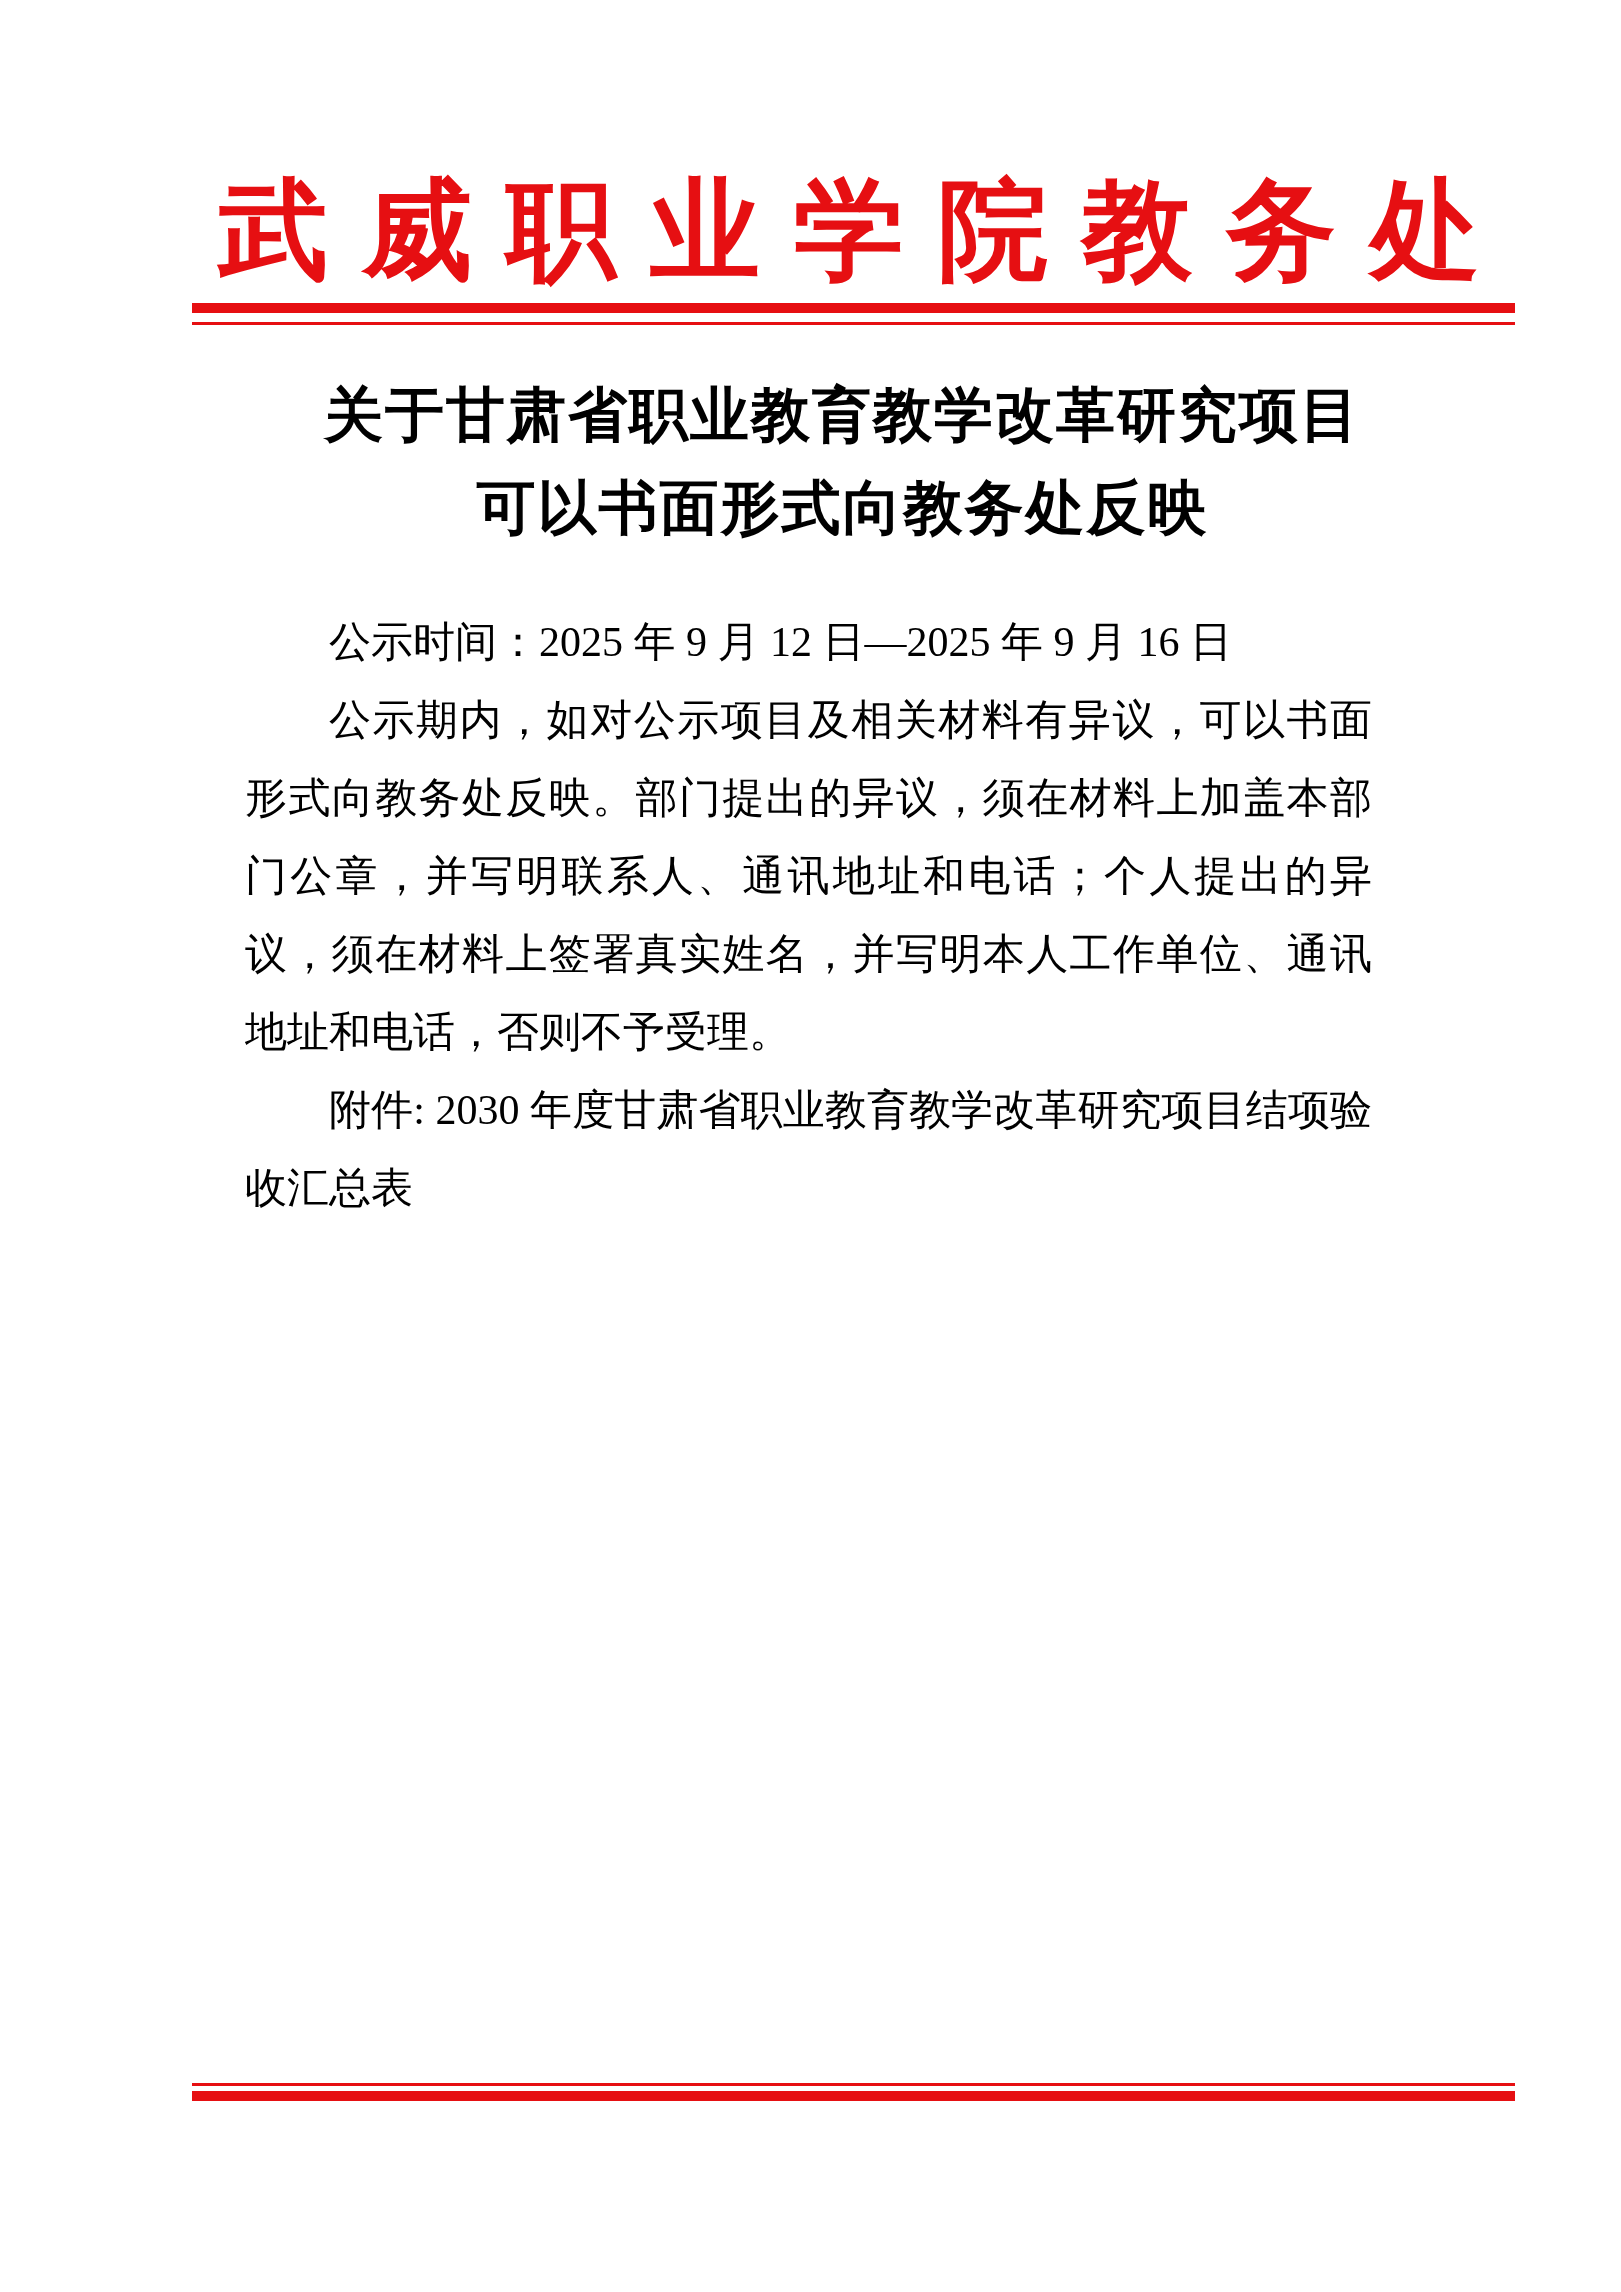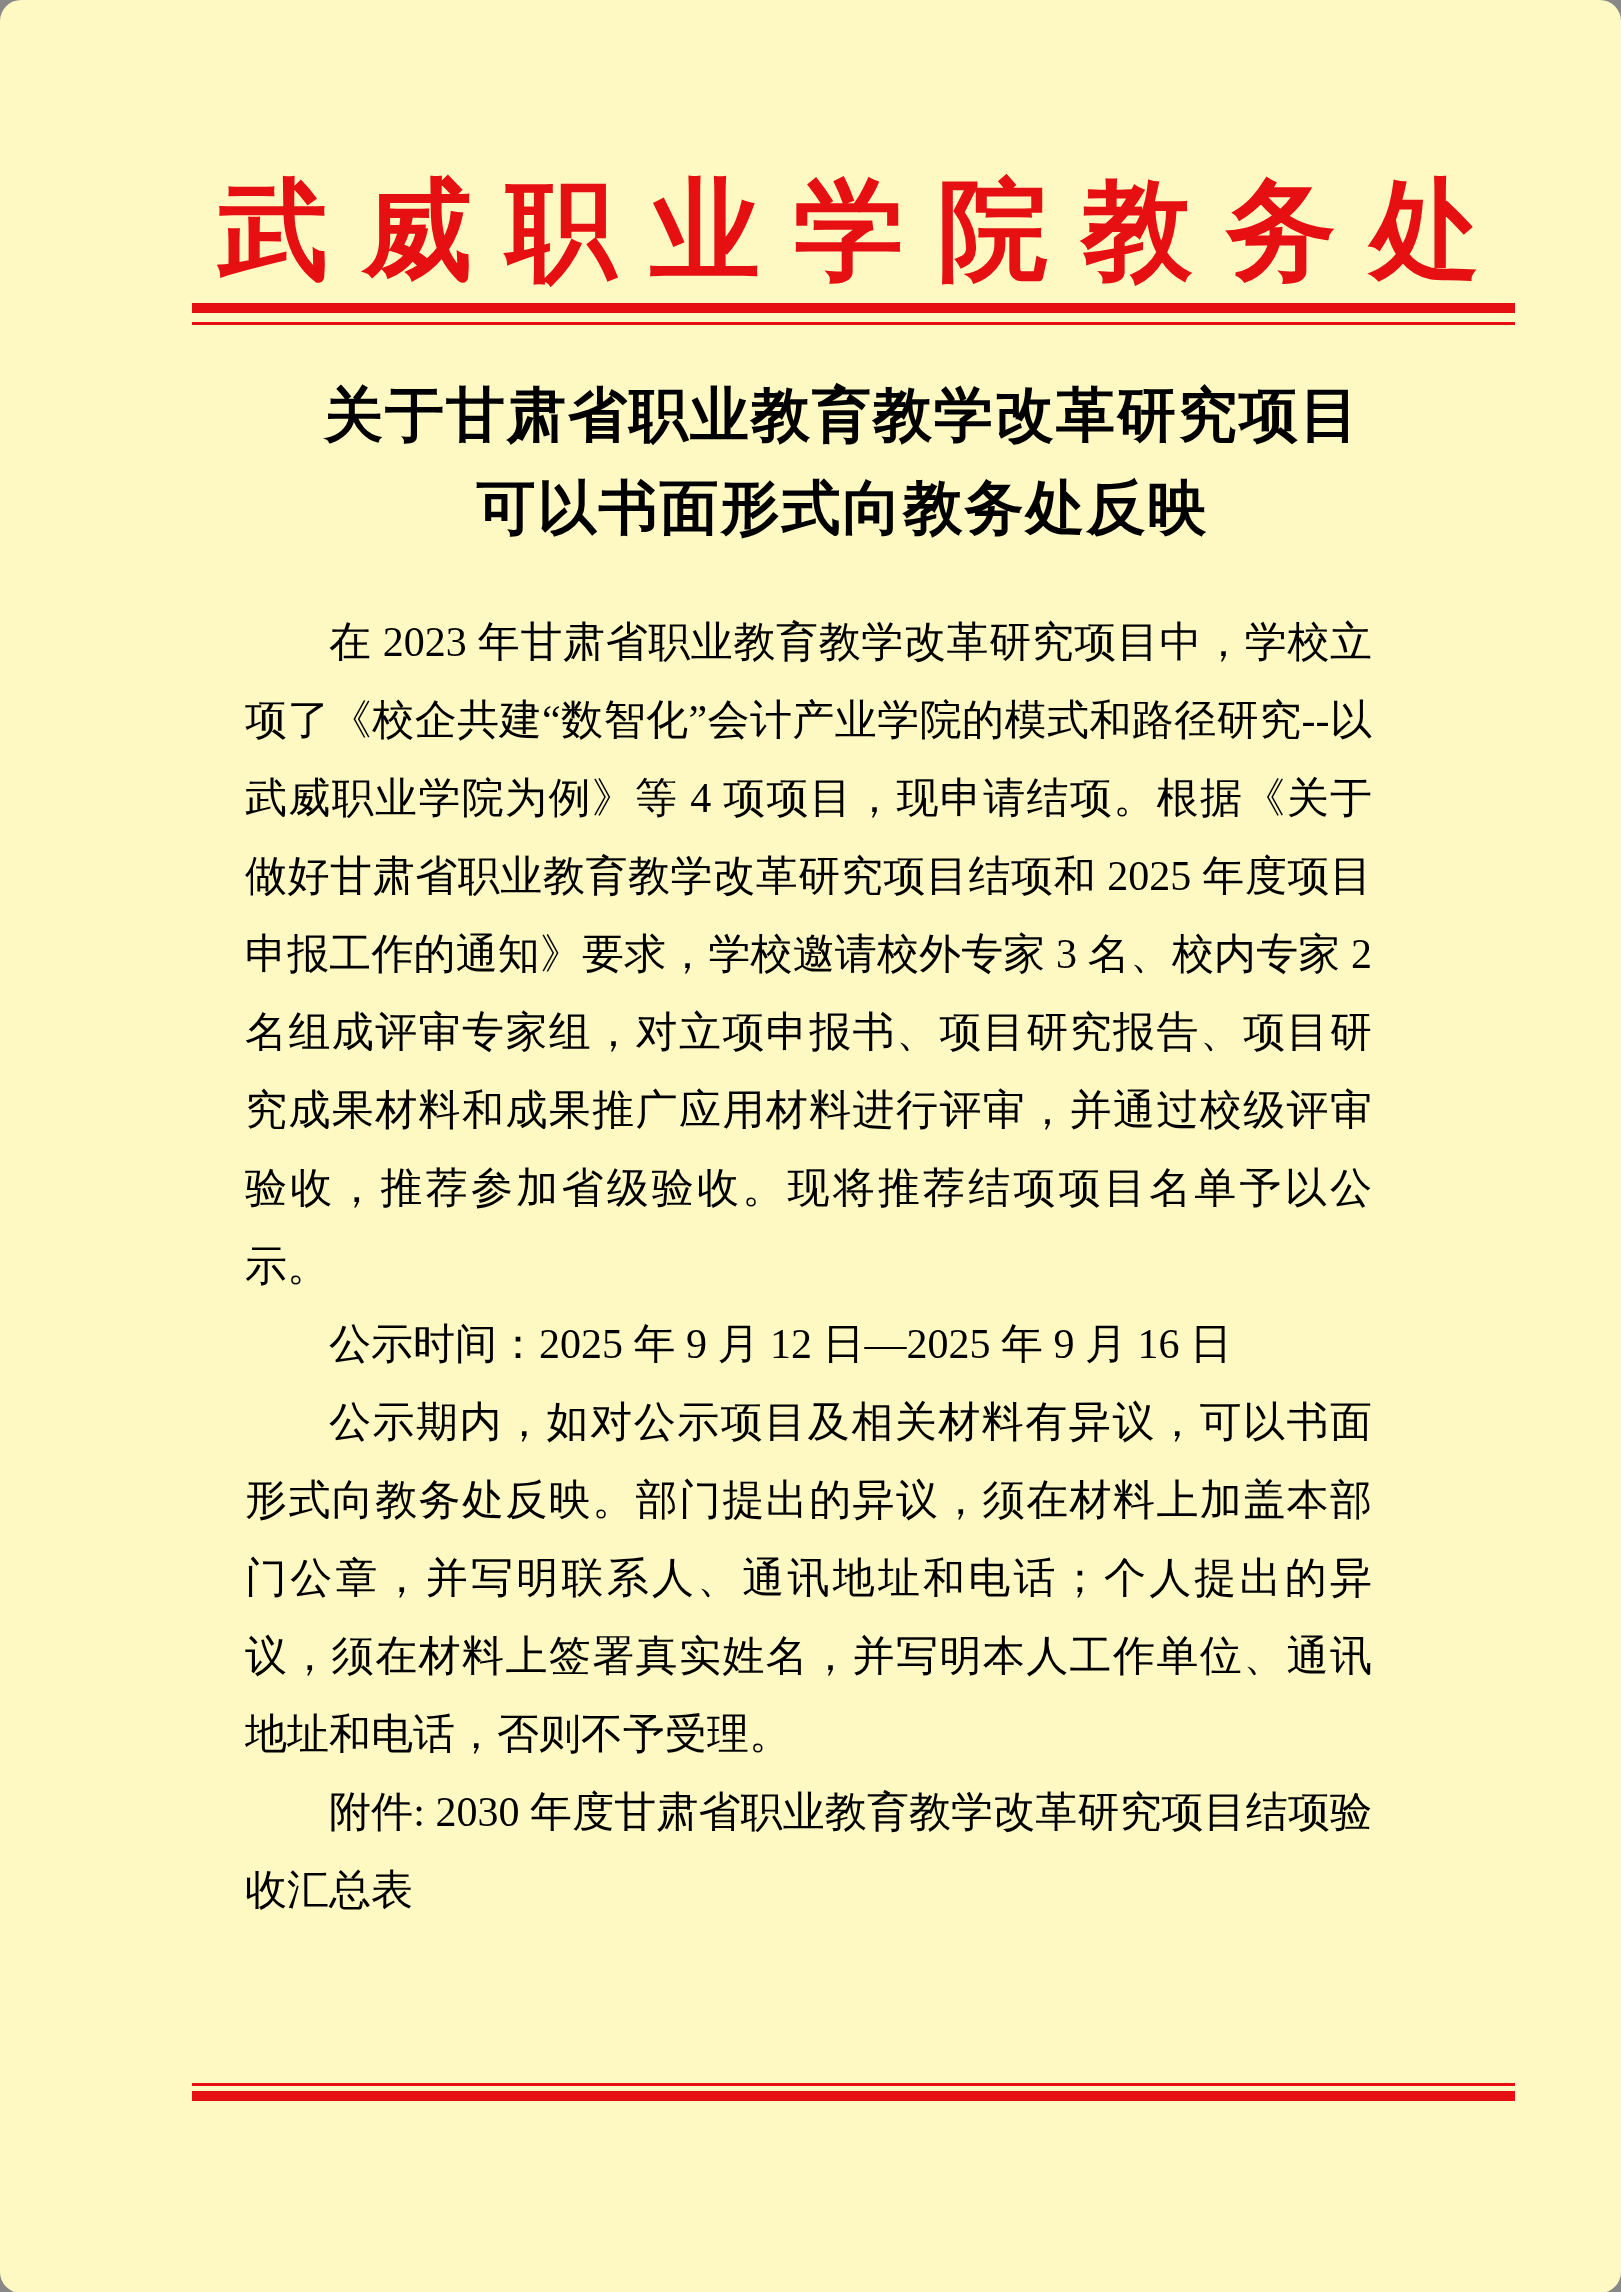--- a/index.html
+++ b/index.html
@@ -1,25 +1,24 @@
 <!DOCTYPE html>
 <html><head>
 <meta charset="utf-8">
 <style>
   html, body { margin: 0; padding: 0; background: #888; }
   .page {
     position: relative;
     width: 1621px;
     height: 2293px;
     margin: 0 auto;
-    background: #fef9c3;
+    background: #ffffff;
     overflow: hidden;
     font-family: "Liberation Serif", "DejaVu Serif", serif;
     color: #0d0d0d;
-    border-radius: 21px;
   }
   .masthead {
     position: absolute;
     left: 218px;
     top: 173px;
     height: 118px;
     line-height: 116px;
     font-size: 110px;
     font-weight: 900;
     color: #e60f12;
@@ -75,21 +74,20 @@
 
   <div class="rule rule-top-thick"></div>
   <div class="rule rule-top-thin"></div>
 
   <div class="doc-title">
     <div>关于甘肃省职业教育教学改革研究项目</div>
     <div>可以书面形式向教务处反映</div>
   </div>
 
   <div class="body-text">
-    <p>在 2023 年甘肃省职业教育教学改革研究项目中，学校立项了《校企共建“数智化”会计产业学院的模式和路径研究--以武威职业学院为例》等 4 项项目，现申请结项。根据《关于做好甘肃省职业教育教学改革研究项目结项和 2025 年度项目申报工作的通知》要求，学校邀请校外专家 3 名、校内专家 2 名组成评审专家组，对立项申报书、项目研究报告、项目研究成果材料和成果推广应用材料进行评审，并通过校级评审验收，推荐参加省级验收。现将推荐结项项目名单予以公示。</p>
     <p>公示时间：2025 年 9 月 12 日—2025 年 9 月 16 日</p>
     <p>公示期内，如对公示项目及相关材料有异议，可以书面形式向教务处反映。部门提出的异议，须在材料上加盖本部门公章，并写明联系人、通讯地址和电话；个人提出的异议，须在材料上签署真实姓名，并写明本人工作单位、通讯地址和电话，否则不予受理。</p>
     <p>附件: 2030 年度甘肃省职业教育教学改革研究项目结项验收汇总表</p>
   </div>
 
   <div class="rule rule-bottom-thin"></div>
   <div class="rule rule-bottom-thick"></div>
 
 </div>
 

